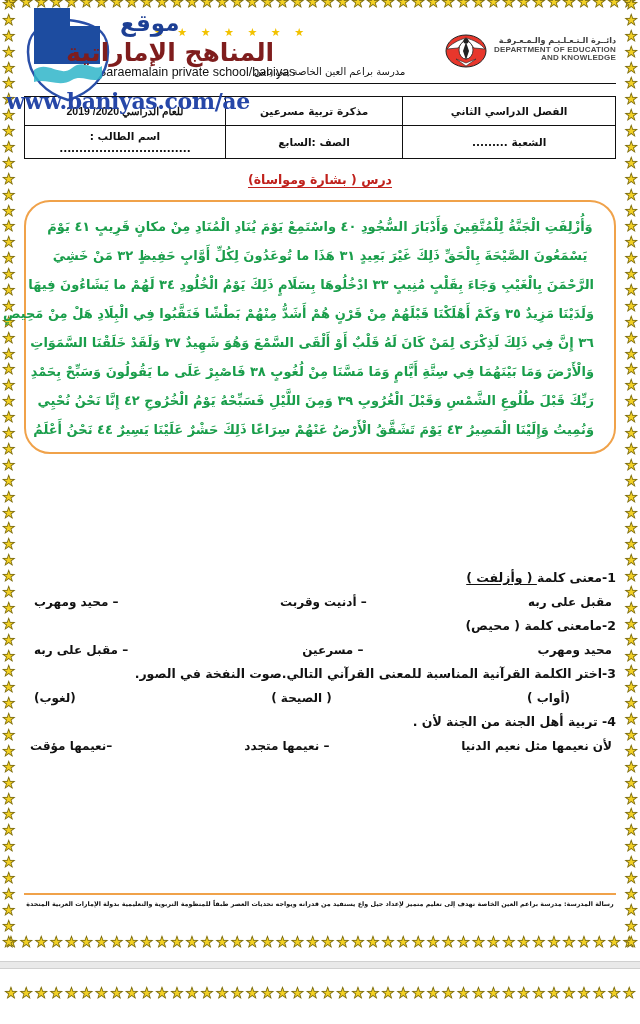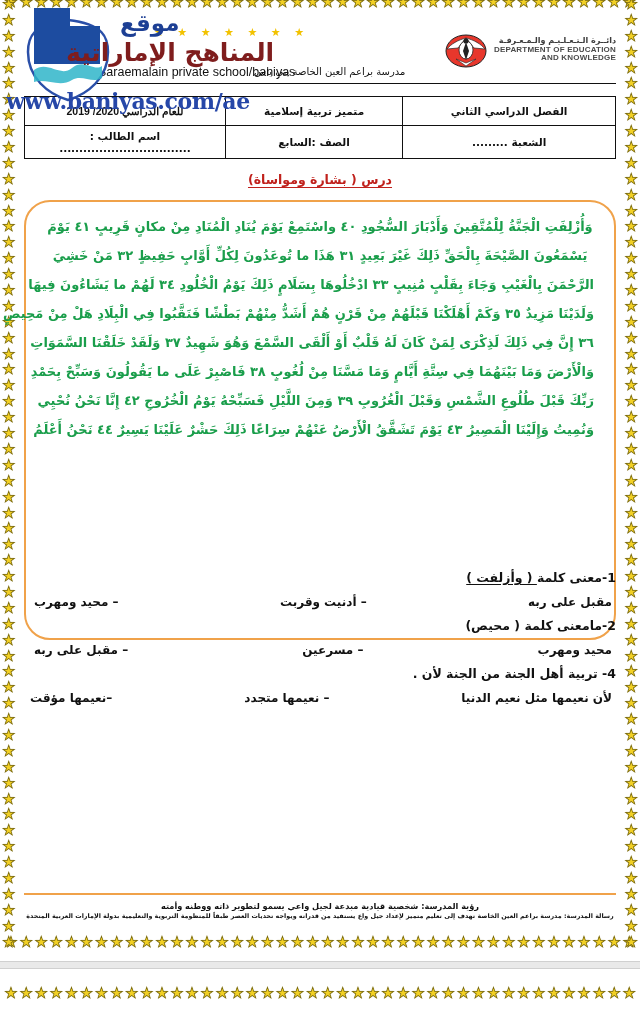--- a/index.html
+++ b/index.html
@@ -100,21 +100,21 @@
   .tbl td.r2{height:30px;}
   .yr{font-family:"Liberation Sans",sans-serif;}
   
   .lesson{
     position:absolute;left:0;right:0;top:172px;text-align:center;z-index:3;
     font-size:12.5px;font-weight:bold;color:#c0211c;
     text-decoration:underline;text-underline-offset:3px;
   }
   
   .qbox{
-    position:absolute;left:24px;right:24px;top:200px;height:440px;z-index:3;
+    position:absolute;left:24px;right:24px;top:200px;height:254px;z-index:3;
     border:2.2px solid #f0a24a;border-radius:26px;background:#fff;
     box-sizing:border-box;padding:18px 20px 10px 20px;
   }
   .qline{
     color:#1a9e4b;font-size:13px;font-weight:bold;text-align:center;
     line-height:1.15;margin:0 0 14px 0;
     font-family:"DejaVu Sans",sans-serif;
     white-space:nowrap;
   }
   .qline:last-child{margin-bottom:0;}
@@ -402,21 +402,21 @@
 
   <div class="schoolline">
     <span class="school-en">Baraemalain private school/baniyas</span>
     <span class="school-ar">مدرسة براعم العين الخاصة بني ياس</span>
   </div>
 
   <table class="tbl">
     <tbody>
         <tr>
       <td style="width:36%">الفصل الدراسي الثاني</td>
-      <td style="width:30%">متميز تربية إسلامية</td>
+      <td style="width:30%">مذكرة تربية مسرعين</td>
       <td style="width:34%" class="yr">للعام الدراسي 2020/ 2019</td>
     </tr>
     <tr>
       <td class="r2" style="width:20%">الشعبة .........</td>
       <td class="r2" style="width:26%">الصف :السابع</td>
       <td class="r2" style="width:54%">اسم الطالب : .................................</td>
     </tr>
   </tbody>
     </table>
 
@@ -443,33 +443,40 @@
         </div>
       </div>
       <div class="q q2">
         <div class="q-head"><span>2</span><span>-مامعنى كلمة ( محيص)</span></div>
         <div class="q-opts">
           <span>محيد ومهرب</span>
           <span>– مسرعين</span>
           <span>– مقبل على ربه</span>
         </div>
       </div>
+      <div class="q q3">
+        <div class="q-head"><span>3</span><span>-اختر الكلمة القرآنية المناسبة للمعنى القرآني التالي.صوت النفخة في الصور.</span></div>
+        <div class="q-opts">
+          <span>(أواب )</span>
+          <span>( الصيحة )</span>
+          <span>(لغوب)</span>
+        </div>
+      </div>
       <div class="q q4">
         <div class="q-head"><span>4</span><span>- تربية أهل الجنة من الجنة لأن .</span></div>
         <div class="q-opts">
           <span>لأن نعيمها مثل نعيم الدنيا</span>
           <span>–   نعيمها متجدد</span>
           <span>–نعيمها مؤقت</span>
         </div>
       </div>
     </div>
 
   <div class="footrule"></div>
   <div class="foot">
-    <div class="foot-v">رؤية المدرسة: شخصية قيادية مبدعة لجيل واعي يسمو لتطوير ذاته ووطنه وأمته</div>
     <div class="foot-m">رسالة المدرسة: مدرسة براعم العين الخاصة تهدف إلى تعليم متميز لإعداد جيل واع يستفيد من قدراته ويواجه تحديات العصر طبقاً للمنظومة التربوية والتعليمية بدولة الإمارات العربية المتحدة</div>
   </div>
 </div>
 
 <div class="gap"></div>
 <div class="seam"></div>
 <div class="page2">
   <div class="star-row top" id="sr-top2">
       <span class="star">★</span>
       <span class="star">★</span>

